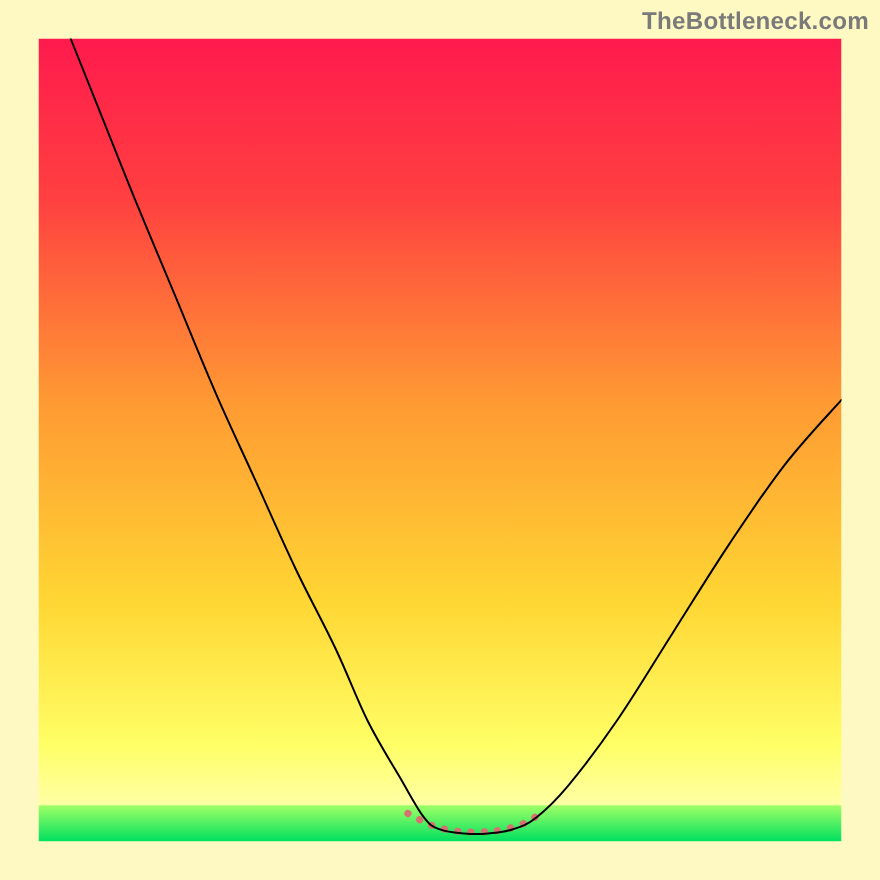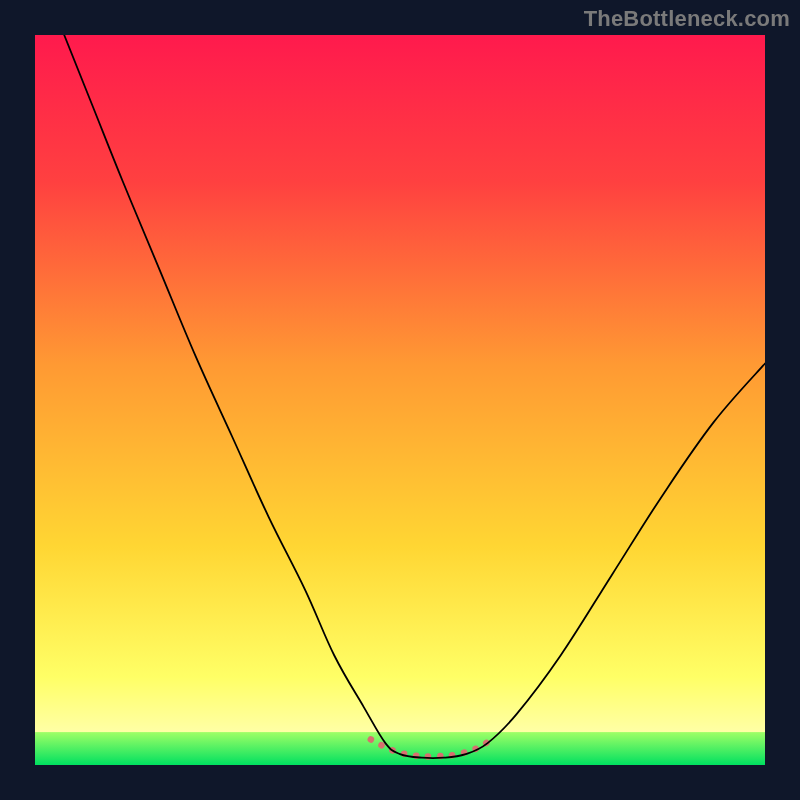--- a/index.html
+++ b/index.html
@@ -8,21 +8,21 @@
     width: 800px;
     height: 800px;
     background: #000;
     overflow: hidden;
     font-family: Arial, Helvetica, sans-serif;
   }
   .frame {
     position: relative;
     width: 800px;
     height: 800px;
-    background: #0f172a;
+    background: #fef9c3;
   }
   .watermark {
     position: absolute;
     top: 6px;
     right: 10px;
     color: #7a7a7a;
     font-size: 22px;
     font-weight: 600;
     letter-spacing: 0.2px;
     z-index: 10;

